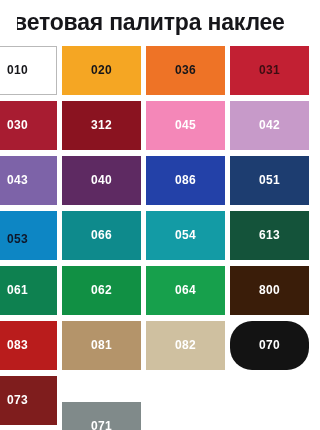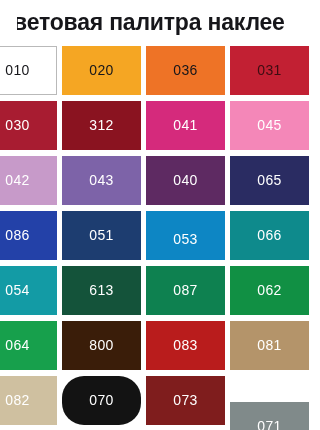--- a/index.html
+++ b/index.html
@@ -59,22 +59,22 @@
     display: flex;
     align-items: center;
     justify-content: center;
     box-sizing: border-box;
     overflow: hidden;
   }
   .swatch.bordered {
     border: 1px solid #b9b9b9;
   }
   .swatch-code {
-    font-size: 14px;
-    font-weight: normal;
+    font-size: 12px;
+    font-weight: bold;
     letter-spacing: 0.4px;
     line-height: 15px;
     user-select: none;
   }
 </style>
 </head>
 <body>
 
 <div id="page">
 
@@ -94,58 +94,52 @@
       </div>
       <div class="swatch" style="background: rgb(194, 32, 51);">
         <span class="swatch-code" style="color: rgb(61, 13, 18);">031</span>
       </div>
       <div class="swatch" style="background: rgb(168, 28, 49);">
         <span class="swatch-code" style="color: rgb(255, 255, 255);">030</span>
       </div>
       <div class="swatch" style="background: rgb(138, 19, 32);">
         <span class="swatch-code" style="color: rgb(255, 255, 255);">312</span>
       </div>
-      <div class="swatch" style="background: rgb(213, 42, 124);">
-        <span class="swatch-code" style="color: rgb(255, 255, 255);">041</span>
-      </div>
       <div class="swatch" style="background: rgb(244, 135, 184);">
         <span class="swatch-code" style="color: rgb(255, 255, 255);">045</span>
       </div>
       <div class="swatch" style="background: rgb(199, 154, 201);">
         <span class="swatch-code" style="color: rgb(255, 255, 255);">042</span>
       </div>
       <div class="swatch" style="background: rgb(125, 99, 168);">
         <span class="swatch-code" style="color: rgb(255, 255, 255);">043</span>
       </div>
       <div class="swatch" style="background: rgb(94, 42, 98);">
         <span class="swatch-code" style="color: rgb(255, 255, 255);">040</span>
       </div>
-      <div class="swatch" style="background: rgb(42, 44, 98);">
-        <span class="swatch-code" style="color: rgb(255, 255, 255);">065</span>
-      </div>
       <div class="swatch" style="background: rgb(35, 65, 168);">
         <span class="swatch-code" style="color: rgb(255, 255, 255);">086</span>
       </div>
       <div class="swatch" style="background: rgb(29, 61, 112);">
         <span class="swatch-code" style="color: rgb(255, 255, 255);">051</span>
       </div>
       <div class="swatch" style="background: rgb(13, 134, 196);">
-        <span class="swatch-code" style="color: #ffffff; margin-top: 7px;">053</span>
+        <span class="swatch-code" style="color: #0f172a; margin-top: 7px;">053</span>
       </div>
       <div class="swatch" style="background: rgb(14, 138, 140);">
         <span class="swatch-code" style="color: rgb(255, 255, 255);">066</span>
       </div>
       <div class="swatch" style="background: rgb(19, 155, 165);">
         <span class="swatch-code" style="color: rgb(255, 255, 255);">054</span>
       </div>
       <div class="swatch" style="background: rgb(20, 83, 58);">
         <span class="swatch-code" style="color: rgb(255, 255, 255);">613</span>
       </div>
       <div class="swatch" style="background: rgb(14, 129, 80);">
-        <span class="swatch-code" style="color: rgb(255, 255, 255);">087</span>
+        <span class="swatch-code" style="color: rgb(255, 255, 255);">061</span>
       </div>
       <div class="swatch" style="background: rgb(17, 144, 68);">
         <span class="swatch-code" style="color: rgb(255, 255, 255);">062</span>
       </div>
       <div class="swatch" style="background: rgb(23, 160, 76);">
         <span class="swatch-code" style="color: rgb(255, 255, 255);">064</span>
       </div>
       <div class="swatch" style="background: rgb(58, 29, 9);">
         <span class="swatch-code" style="color: rgb(255, 255, 255);">800</span>
       </div>

